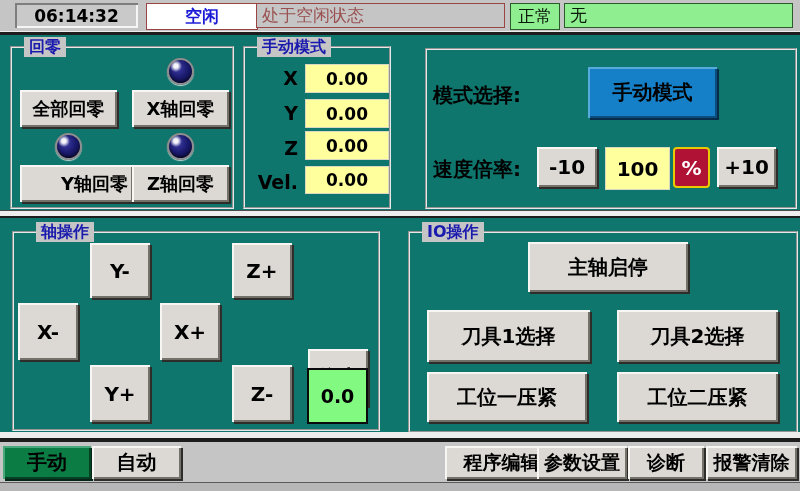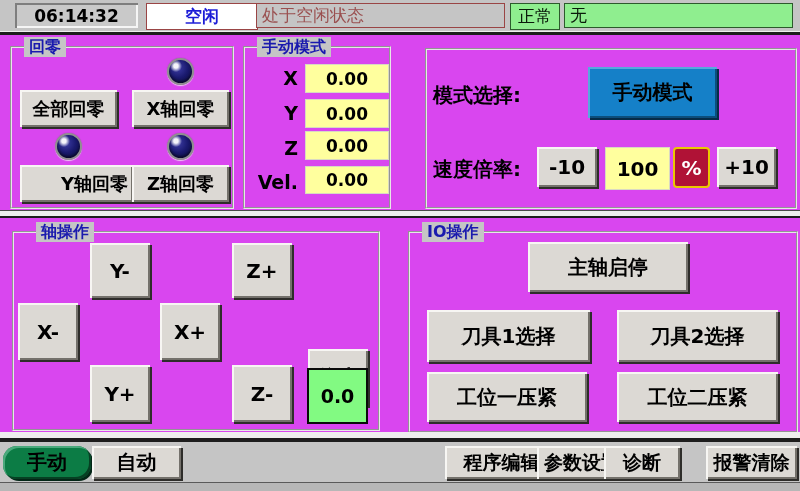--- a/index.html
+++ b/index.html
@@ -1,18 +1,18 @@
 <!DOCTYPE html>
 <html><head>
 <meta charset="utf-8">
 <style>
   html,body{margin:0;padding:0;background:#888;}
   .screen{
     position:relative;width:800px;height:491px;overflow:hidden;
-    background:#d946ef;
+    background:#0f766e;
     font-family:"DejaVu Sans","Liberation Sans",sans-serif;
     -webkit-font-smoothing:antialiased;
   }
   .abs{position:absolute;}
   .flexl{display:flex;align-items:center;justify-content:flex-start;}
 
   
   .btn{
     position:absolute;margin:0;padding:0;cursor:pointer;
     background:#dcd9d4;color:#000;font-family:inherit;font-weight:bold;
@@ -132,23 +132,23 @@
   <button class="btn" style="left:528px;top:242px;width:160px;height:50px;font-size:20px;">主轴启停</button>
   <button class="btn" style="left:427px;top:310px;width:163px;height:52px;font-size:20px;">刀具1选择</button>
   <button class="btn" style="left:617px;top:310px;width:161px;height:52px;font-size:20px;">刀具2选择</button>
   <button class="btn" style="left:427px;top:372px;width:160px;height:50px;font-size:20px;">工位一压紧</button>
   <button class="btn" style="left:617px;top:372px;width:161px;height:50px;font-size:20px;">工位二压紧</button>
 
   <div class="sep-light" style="top:432px;height:6px;"></div>
   <div class="sep-dark" style="top:438px;height:4px;"></div>
 
   <div class="abs" style="left:0;top:442px;width:800px;height:49px;background:#c5c5c5;">
-    <button class="btn btn-green" style="left:3px;top:4px;width:88px;height:33px;font-size:20px;color:#000;border-radius:14px;">手动</button>
+    <button class="btn btn-green" style="left:3px;top:4px;width:88px;height:33px;font-size:20px;color:#000;">手动</button>
     <button class="btn" style="left:92px;top:4px;width:89px;height:33px;font-size:20px;">自动</button>
     <button class="btn" style="left:445px;top:4px;width:113px;height:33px;font-size:19px;">程序编辑</button>
     <button class="btn" style="left:537px;top:4px;width:90px;height:33px;font-size:19px;">参数设置</button>
-    <button class="btn" style="left:604px;top:4px;width:76px;height:33px;font-size:19px;">诊断</button>
+    <button class="btn" style="left:628px;top:4px;width:76px;height:33px;font-size:19px;">诊断</button>
     <button class="btn" style="left:706px;top:4px;width:91px;height:33px;font-size:19px;">报警清除</button>
     <div class="abs" style="left:0;top:40px;width:800px;height:1px;background:#5a5a5a;"></div>
     <div class="abs" style="left:0;top:41px;width:800px;height:8px;background:#b7b7b7;"></div>
   </div>
 
 </div>
 
 </body></html>

